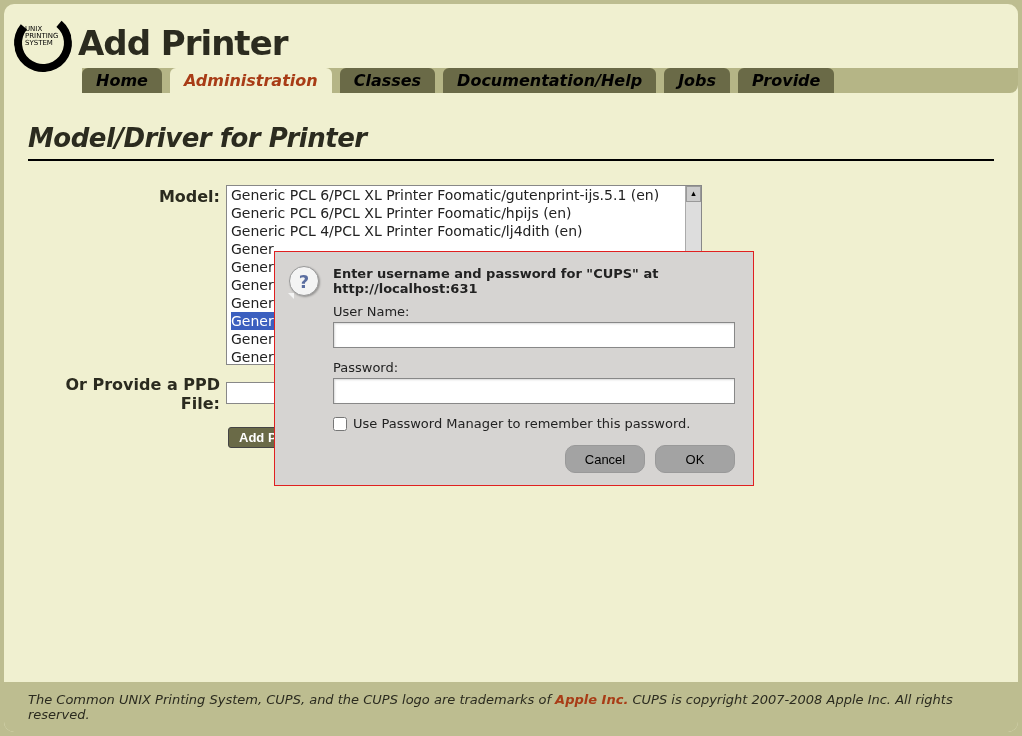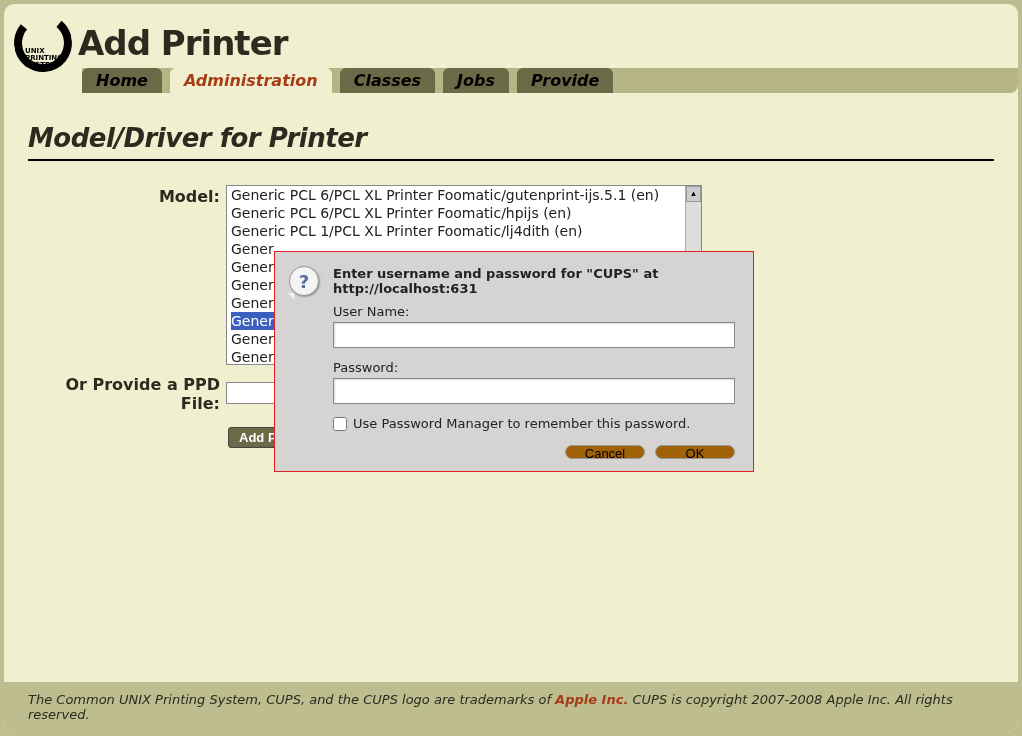--- a/index.html
+++ b/index.html
@@ -34,24 +34,24 @@
       width: 58px;
       height: 58px;
       border: 8px solid #000;
       border-radius: 50%;
       border-top-color: transparent;
       transform: rotate(-5deg);
       position: absolute;
     }
     .logo-text {
       position: absolute;
-      top: 34px;
+      top: 12px;
       left: 11px;
       font-size: 7px;
-      font-weight: bold;
+      font-weight: normal;
       color: #000;
       line-height: 1;
       text-align: left;
     }
     .page-title {
       font-size: 34px;
       font-weight: bold;
       color: #2b2b1f;
       letter-spacing: -1px;
     }
@@ -253,22 +253,22 @@
       width: 14px;
       height: 14px;
     }
     .dialog-buttons {
       display: flex;
       justify-content: flex-end;
       gap: 10px;
     }
     .dialog-buttons button {
       width: 80px;
-      height: 14px;
-      background: #a16207;
+      height: 28px;
+      background: #a3a3a3;
       border: 1px solid #999;
       font-size: 13px;
       cursor: pointer;
       border-radius: 10px;
     }
   </style>
 </head>
 <body>
 
 <div class="page-container">
@@ -279,34 +279,35 @@
 PRINTING
 SYSTEM</div>
     </div>
     <h1 class="page-title">Add Printer</h1>
   </div>
 
   <div class="nav" id="nav-tabs">
       <div class="nav-tab">Home</div>
       <div class="nav-tab active">Administration</div>
       <div class="nav-tab">Classes</div>
+      <div class="nav-tab">Documentation/Help</div>
       <div class="nav-tab">Jobs</div>
       <div class="nav-tab">Provide</div>
     </div>
 
   <div class="content">
     <h2 class="section-title">Model/Driver for Printer</h2>
 
     <div class="form-row">
       <div class="form-label">Model:</div>
       <div class="model-list-wrap">
         <ul class="model-list" id="model-list">
             <li>Generic PCL 6/PCL XL Printer Foomatic/gutenprint-ijs.5.1 (en)</li>
             <li>Generic PCL 6/PCL XL Printer Foomatic/hpijs (en)</li>
-            <li>Generic PCL 1/PCL XL Printer Foomatic/lj4dith (en)</li>
+            <li>Generic PCL 4/PCL XL Printer Foomatic/lj4dith (en)</li>
             <li>Gener</li>
             <li>Gener</li>
             <li>Gener</li>
             <li>Gener</li>
             <li class="selected">Gener</li>
             <li>Gener</li>
             <li>Gener</li>
           </ul>
         <div class="scrollbar">
           <div class="scroll-up">▴</div>

